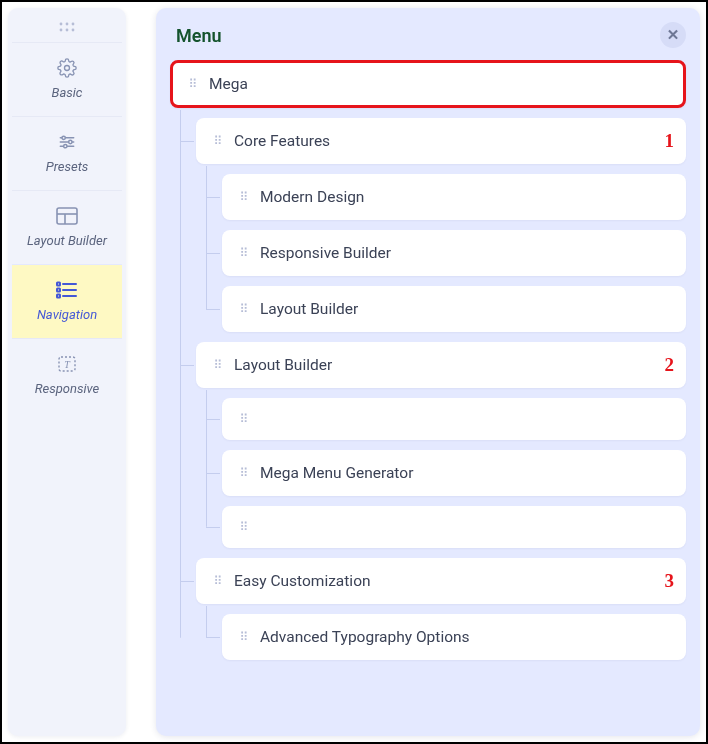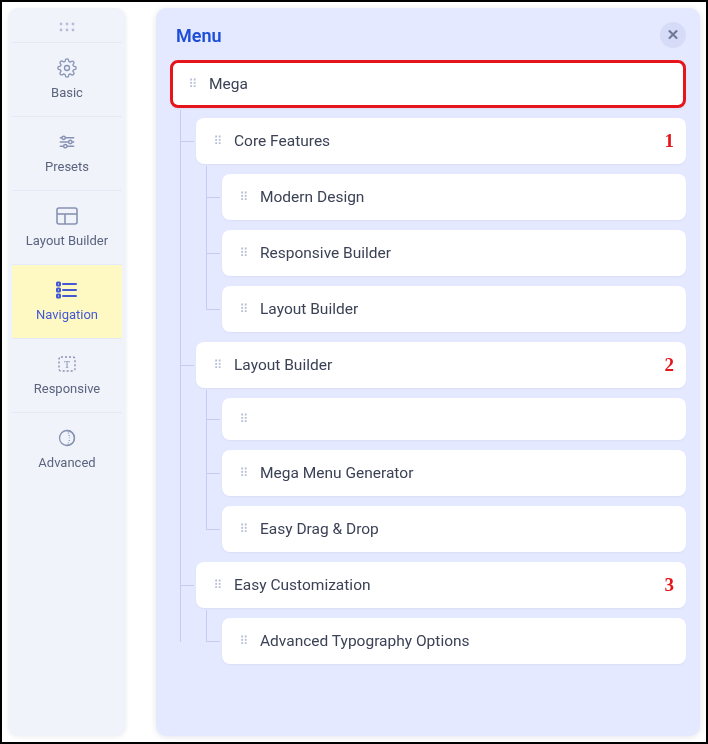--- a/index.html
+++ b/index.html
@@ -2,29 +2,29 @@
 <html><head>
 <meta charset="utf-8">
 <style>
   * { box-sizing: border-box; margin: 0; padding: 0; }
   html, body { width: 708px; height: 744px; font-family: -apple-system, BlinkMacSystemFont, "Segoe UI", Roboto, sans-serif; background: #fff; }
   .frame { width: 708px; height: 744px; border: 2px solid #000; position: relative; overflow: hidden; }
   .inner { position: absolute; inset: 6px; display: flex; gap: 30px; }
   
   .sidebar { width: 118px; background: #f1f3fb; border-radius: 10px; padding: 8px 4px; display: flex; flex-direction: column; align-items: stretch; box-shadow: 0 1px 4px rgba(30,40,90,.08); }
   .sidebar-drag { display: flex; justify-content: center; padding: 6px 0 10px; color: #b6bdd6; }
-  .side-item { display: flex; flex-direction: column; align-items: center; gap: 6px; padding: 14px 4px 16px; color: #5b647e; cursor: pointer; border-top: 1px solid #e6e9f5; }
+  .side-item { display: flex; flex-direction: column; align-items: center; gap: 6px; padding: 14px 4px 16px; color: #5b647e; cursor: pointer; border-top: 1px solid #e6e9f5; font-style: italic; }
   .side-item:first-of-type { border-top: none; }
   .side-item.active { background: #fef9c3; color: #4458d6; border-top-color: #e4e9ff; }
   .side-item .lbl { font-size: 13px; }
   .side-ico { width: 22px; height: 22px; display: flex; align-items: center; justify-content: center; }
   
   .panel { flex: 1; background: #e4e9ff; border-radius: 10px; padding: 0 0 14px 0; box-shadow: 0 1px 6px rgba(30,40,90,.12); display: flex; flex-direction: column; min-width: 0; }
   .panel-head { display: flex; align-items: center; justify-content: space-between; padding: 14px 14px 12px 20px; }
-  .panel-title { color: #1d4ed8; font-weight: 600; font-size: 18px; }
+  .panel-title { color: #14532d; font-weight: 600; font-size: 18px; }
   .close-btn { width: 26px; height: 26px; border-radius: 50%; background: #d6dcf7; color: #6e7795; display: flex; align-items: center; justify-content: center; cursor: pointer; font-size: 15px; font-weight: 600; }
   .panel-body { padding: 0 14px 0 14px; overflow: hidden; }
   
   .row { background: #fff; border-radius: 8px; padding: 14px 14px; display: flex; align-items: center; gap: 10px; color: #3b4256; font-size: 15.5px; margin-bottom: 10px; position: relative; box-shadow: 0 1px 2px rgba(30,40,90,.05); }
   .row .grip { color: #b6bdd6; font-size: 12px; letter-spacing: -2px; width: 14px; text-align: center; }
   .row.highlight { border: 3px solid #e6141b; padding: 12px 12px; }
   .badge { position: absolute; right: 12px; top: 50%; transform: translateY(-50%); color: #e6141b; font-weight: 800; font-size: 19px; text-shadow: 1px 1px 0 #fff, -1px 1px 0 #fff; font-family: Georgia, serif;}
   .nest { padding-left: 26px; border-left: 0; position: relative; }
   .nest::before { content: ""; position: absolute; left: 10px; top: -4px; bottom: 22px; width: 0; border-left: 1.5px solid #c4cdee; border-bottom-left-radius: 8px; }
   .nest > .row::before { content: ""; position: absolute; left: -16px; top: 50%; width: 14px; height: 0; border-top: 1.5px solid #c4cdee; }
@@ -105,30 +105,20 @@
       <svg width="22" height="18" viewBox="0 0 22 18" fill="none" stroke="#8893b3" stroke-width="1.4">
               <rect x="3" y="2" width="16" height="14" rx="2" stroke-dasharray="2 2"></rect>
               <text x="11" y="13" text-anchor="middle" font-size="10" fill="#8893b3" stroke="none" font-family="serif">T</text>
             </svg>
     </span>
     <span class="lbl">Responsive</span>
   </div>
 
 
 
-  <div class="side-item">
-    <span class="side-ico">
-      <svg width="20" height="20" viewBox="0 0 24 24" fill="none" stroke="#8893b3" stroke-width="1.6">
-              <circle cx="12" cy="12" r="9"></circle>
-              <path d="M12 3a9 9 0 0 1 0 18"></path>
-              <path d="M12 3a15 15 0 0 1 0 18" stroke-dasharray="1 2"></path>
-            </svg>
-    </span>
-    <span class="lbl">Advanced</span>
-  </div>
 </div>
 
 <div class="panel">
   <div class="panel-head">
     <div class="panel-title">Menu</div>
     <div class="close-btn">
       <span>✕</span>
     </div>
   </div>
   <div class="panel-body">
@@ -168,21 +158,20 @@
       <div class="nest">
         <div class="row">
           <span class="grip">⠿</span>
         </div>
         <div class="row">
           <span class="grip">⠿</span>
           <span>Mega Menu Generator</span>
         </div>
         <div class="row">
           <span class="grip">⠿</span>
-          <span>Easy Drag &amp; Drop</span>
         </div>
       </div>
 
       <div class="row">
         <span class="grip">⠿</span>
         <span>Easy Customization</span>
         <span class="badge">3</span>
       </div>
       <div class="nest">
         <div class="row">

